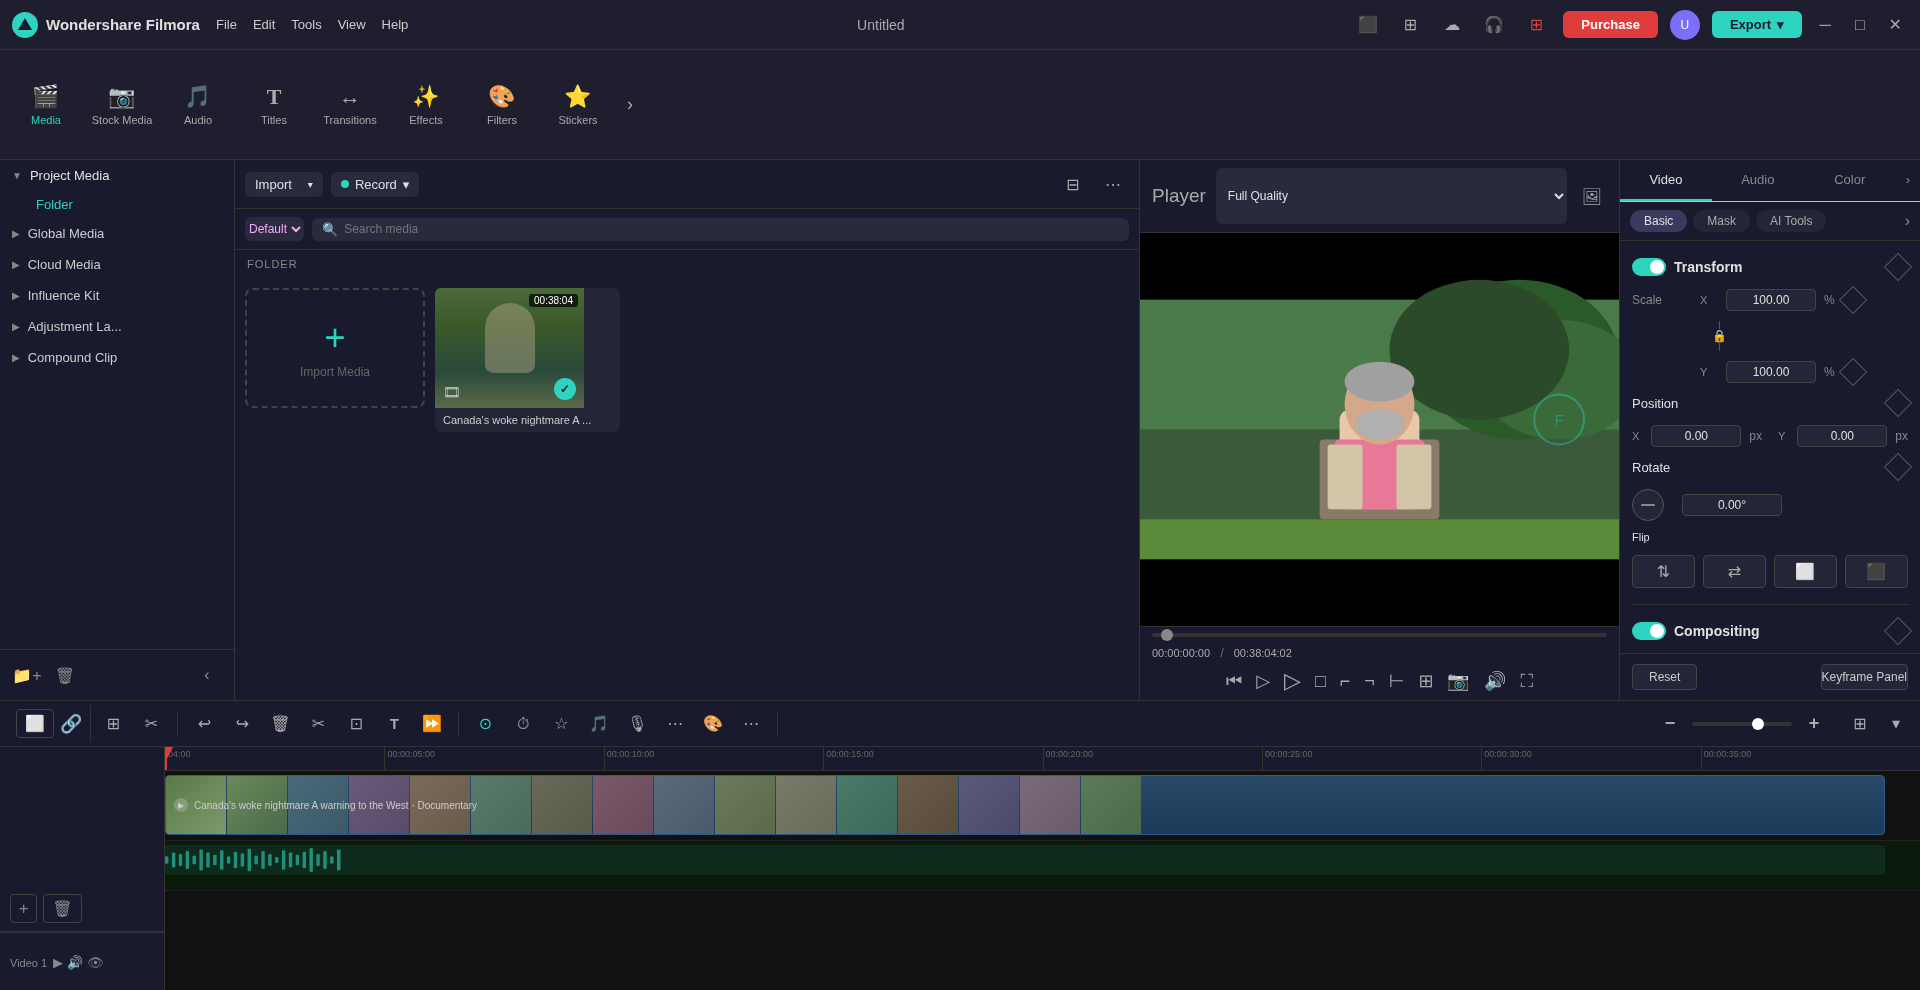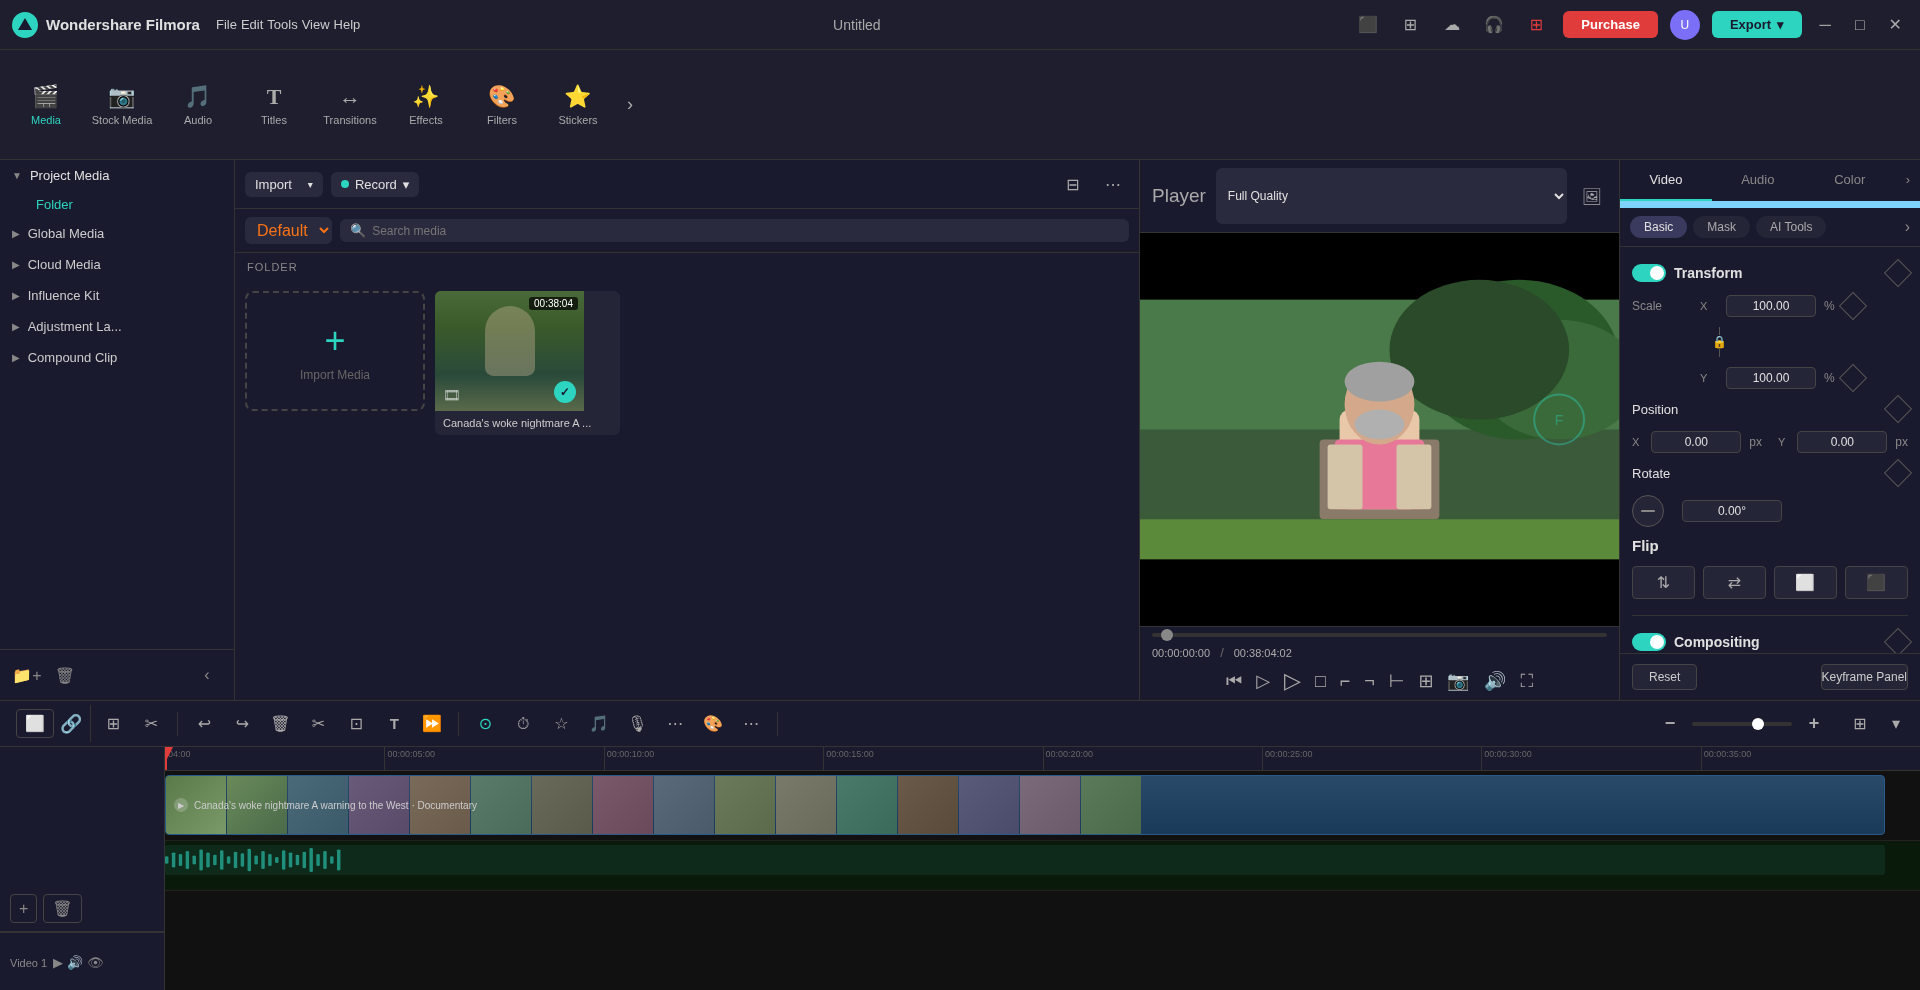--- a/index.html
+++ b/index.html
@@ -3,21 +3,21 @@
   <meta charset="utf-8">
   <style>
     * { box-sizing: border-box; margin: 0; padding: 0; }
     body { width: 1920px; height: 990px; background: #1a1a2e; font-family: 'Segoe UI', Arial, sans-serif; color: #e0e0e0; overflow: hidden; font-size: 13px; }
 
     
     #topbar { display: flex; align-items: center; background: #1e1e2e; height: 50px; padding: 0 12px; gap: 16px; border-bottom: 1px solid #333; }
     #app-logo { display: flex; align-items: center; gap: 8px; }
     #app-logo .logo-icon { width: 26px; height: 26px; background: #2dd4bf; border-radius: 50%; display: flex; align-items: center; justify-content: center; color: #1a1a2e; font-weight: bold; font-size: 14px; }
     #app-name { font-size: 15px; font-weight: 600; color: #e0e0e0; }
-    .menu-items { display: flex; gap: 4px; }
+    .menu-items { display: flex; gap: 16px; }
     .menu-item { font-size: 13px; color: #ccc; cursor: pointer; }
     #title-center { flex: 1; text-align: center; font-size: 14px; color: #aaa; }
     #topbar-right { display: flex; align-items: center; gap: 12px; }
     .tb-icon { width: 30px; height: 30px; display: flex; align-items: center; justify-content: center; cursor: pointer; color: #aaa; font-size: 16px; }
     #purchase-btn { background: #e03c3c; color: #fff; border: none; border-radius: 6px; padding: 6px 18px; font-size: 13px; font-weight: 600; cursor: pointer; }
     #export-btn { background: #2dd4bf; color: #1a1a2e; border: none; border-radius: 6px; padding: 6px 18px; font-size: 13px; font-weight: 700; cursor: pointer; display: flex; align-items: center; gap: 6px; }
     .avatar { width: 30px; height: 30px; border-radius: 50%; background: #7c6ff7; display: flex; align-items: center; justify-content: center; font-size: 12px; color: #fff; }
     .win-btn { background: none; border: none; color: #aaa; font-size: 16px; cursor: pointer; padding: 0 6px; }
 
     
@@ -42,21 +42,21 @@
 
     
     #media-panel { flex: 1; background: #1a1a2e; display: flex; flex-direction: column; border-right: 1px solid #333; }
     .media-toolbar { display: flex; align-items: center; padding: 8px 10px; gap: 8px; border-bottom: 1px solid #333; }
     .import-btn { display: flex; align-items: center; gap: 16px; background: #2a2a3e; border: none; color: #e0e0e0; border-radius: 6px; padding: 5px 10px; cursor: pointer; font-size: 13px; }
     .import-btn .arrow { font-size: 10px; }
     .record-btn { display: flex; align-items: center; gap: 6px; background: #2a2a3e; border: none; color: #e0e0e0; border-radius: 6px; padding: 5px 10px; cursor: pointer; font-size: 13px; }
     .record-dot { width: 8px; height: 8px; background: #2dd4bf; border-radius: 50%; }
     .media-toolbar-right { margin-left: auto; display: flex; gap: 8px; align-items: center; }
     .media-sub-toolbar { display: flex; align-items: center; padding: 8px 10px; gap: 8px; border-bottom: 1px solid #333; }
-    .default-select { background: #2a2a3e; border: none; color: #f97316; border-radius: 6px; padding: 4px 8px; font-size: 16px; cursor: pointer; }
+    .default-select { background: #2a2a3e; border: none; color: #f0abfc; border-radius: 6px; padding: 4px 0; font-size: 12px; cursor: pointer; }
     .search-box { display: flex; align-items: center; flex: 1; background: #2a2a3e; border-radius: 6px; padding: 4px 10px; gap: 6px; }
     .search-box input { background: none; border: none; outline: none; color: #e0e0e0; font-size: 12px; flex: 1; }
     .folder-label { padding: 8px 12px; font-size: 11px; color: #888; text-transform: uppercase; letter-spacing: 1px; }
     .media-grid { display: flex; flex-wrap: wrap; padding: 10px; gap: 10px; flex: 1; overflow-y: auto; align-content: flex-start; }
     .media-import-placeholder { width: 180px; height: 120px; border: 2px dashed #444; border-radius: 8px; display: flex; flex-direction: column; align-items: center; justify-content: center; color: #666; gap: 6px; cursor: pointer; font-size: 12px; }
     .media-import-placeholder .plus { font-size: 36px; color: #2dd4bf; }
     .media-thumb { width: 185px; border-radius: 6px; overflow: hidden; background: #252538; position: relative; cursor: pointer; }
     .media-thumb .thumb-inner { width: 149px; height: 120px; background: linear-gradient(135deg, #3a4a3a 0%, #5a6a5a 50%, #7a8a7a 100%); position: relative; overflow: hidden; }
     .media-thumb .duration-badge { position: absolute; top: 6px; right: 6px; background: rgba(0,0,0,0.7); color: #fff; font-size: 10px; padding: 1px 5px; border-radius: 3px; }
     .media-thumb .check-badge { position: absolute; bottom: 8px; right: 8px; width: 22px; height: 22px; background: #2dd4bf; border-radius: 50%; display: flex; align-items: center; justify-content: center; color: #1a1a2e; font-size: 12px; font-weight: bold; }
@@ -72,21 +72,21 @@
     .time-bar { display: flex; align-items: center; padding: 6px 12px; gap: 10px; }
     .seek-bar { flex: 1; height: 4px; background: #333; border-radius: 2px; position: relative; }
     .seek-handle { width: 12px; height: 12px; background: #888; border-radius: 50%; position: absolute; top: -4px; left: 2%; cursor: pointer; }
     .time-current { font-size: 11px; color: #aaa; }
     .time-total { font-size: 11px; color: #aaa; }
     .ctrl-buttons { display: flex; align-items: center; justify-content: center; padding: 6px 12px; gap: 14px; }
     .ctrl-btn { background: none; border: none; color: #aaa; cursor: pointer; font-size: 18px; display: flex; align-items: center; justify-content: center; }
 
     
     #right-panel { width: 300px; background: #1a1a2e; display: flex; flex-direction: column; }
-    .right-tabs { display: flex; border-bottom: 7px solid #7dd3fc; }
+    .right-tabs { display: flex; border-bottom: 1px solid #7dd3fc; }
     .right-tab { flex: 1; text-align: center; padding: 12px 8px; font-size: 13px; color: #888; cursor: pointer; }
     .right-tab.active { color: #e0e0e0; border-bottom: 2px solid #2dd4bf; }
     .right-subtabs { display: flex; align-items: center; padding: 8px 10px; gap: 6px; border-bottom: 1px solid #333; }
     .right-subtab { background: #252538; border: none; color: #aaa; border-radius: 16px; padding: 4px 14px; font-size: 12px; cursor: pointer; }
     .right-subtab.active { background: #3a3a5e; color: #e0e0e0; }
     .right-subtab-more { margin-left: auto; color: #888; cursor: pointer; font-size: 16px; }
     .right-content { flex: 1; overflow-y: auto; padding: 12px; }
     .section-header { display: flex; align-items: center; justify-content: space-between; margin-bottom: 12px; margin-top: 4px; }
     .section-title { font-size: 14px; font-weight: 600; color: #e0e0e0; display: flex; align-items: center; gap: 8px; }
     .toggle-on { width: 34px; height: 18px; background: #2dd4bf; border-radius: 9px; position: relative; cursor: pointer; }
@@ -433,21 +433,21 @@
           <div class="diamond-btn"></div>
         </div>
         <div class="prop-row">
           <div style="width:32px;height:32px;border-radius:50%;background:#252538;border:1px solid #555;display:flex;align-items:center;justify-content:center;margin-right:10px;flex-shrink:0;">
             <div style="width:14px;height:2px;background:#888;border-radius:1px;transform:rotate(0deg);"></div>
           </div>
           <input class="prop-input" type="text" style="width: 100px;" value="0.00°">
         </div>
 
         <div class="section-header" style="margin-top:8px;">
-          <span class="section-title" style="font-size:15px;font-weight:bold;">Flip</span>
+          <span class="section-title" style="font-size:11px;font-weight:normal;">Flip</span>
         </div>
         <div class="flip-btns">
           <button class="flip-btn">⇅</button>
           <button class="flip-btn">⇄</button>
           <button class="flip-btn">⬜</button>
           <button class="flip-btn">⬛</button>
         </div>
       </div>
 
       <div class="compositing-section prop-section">

